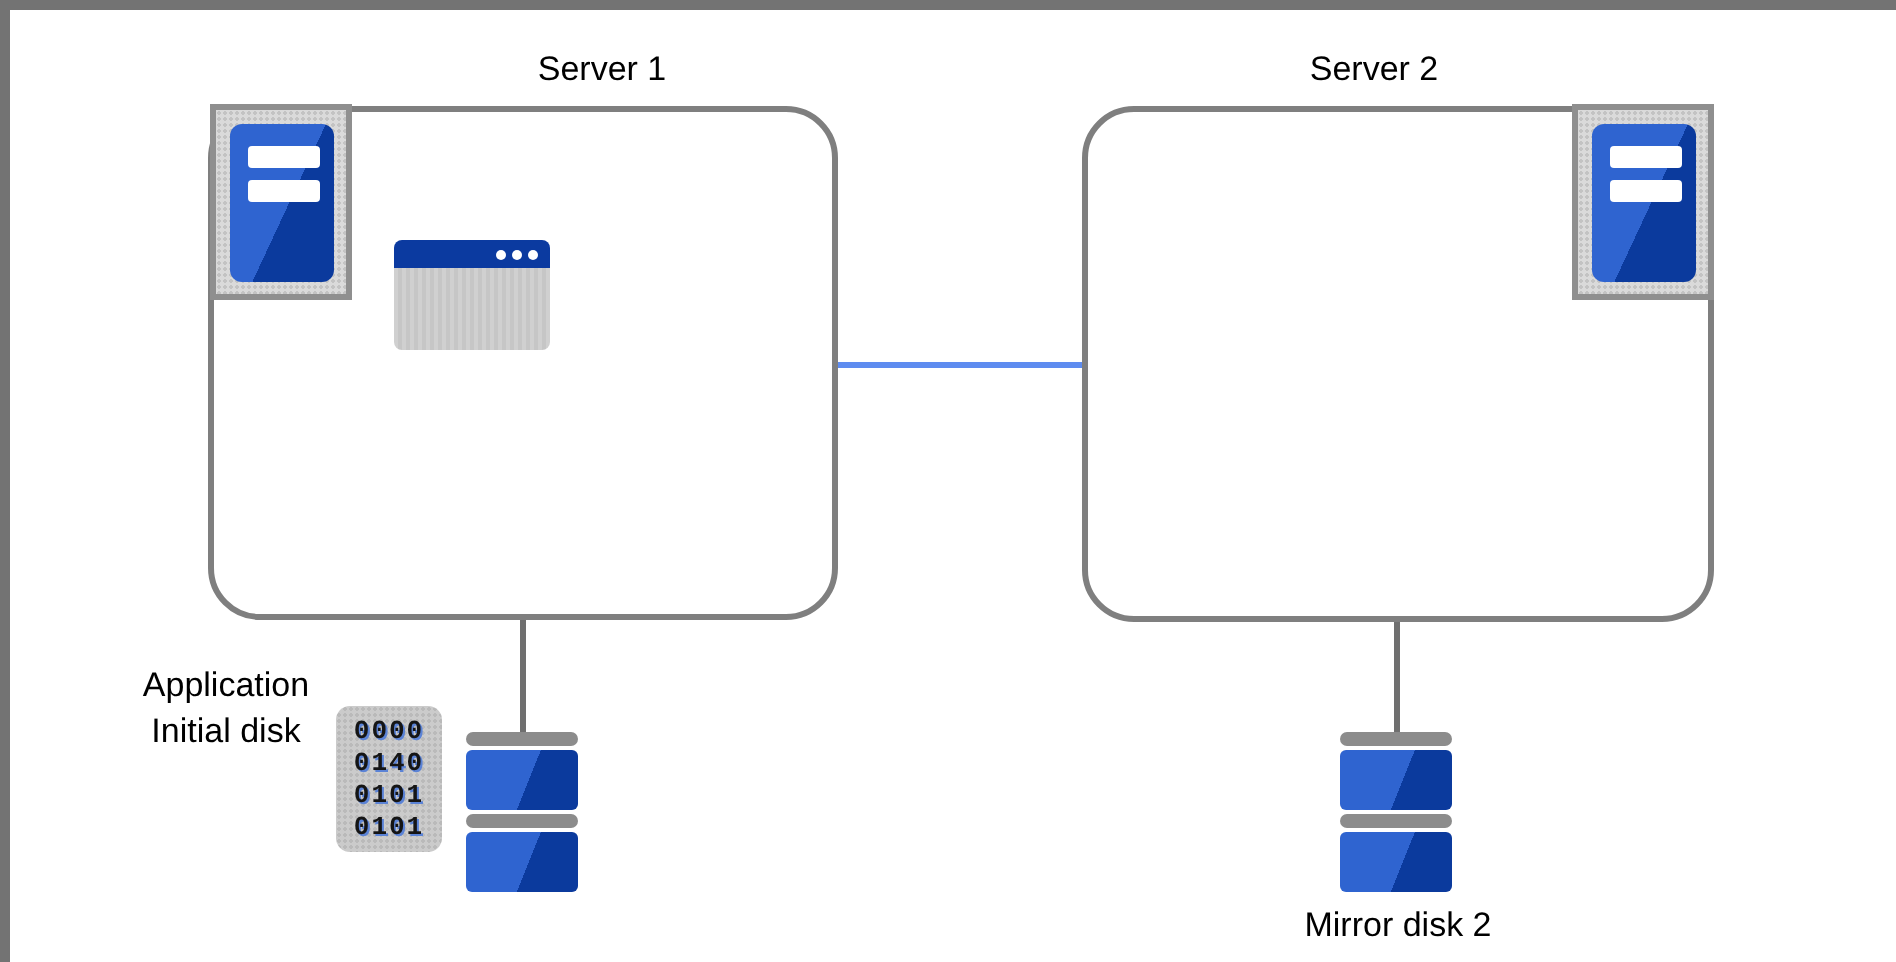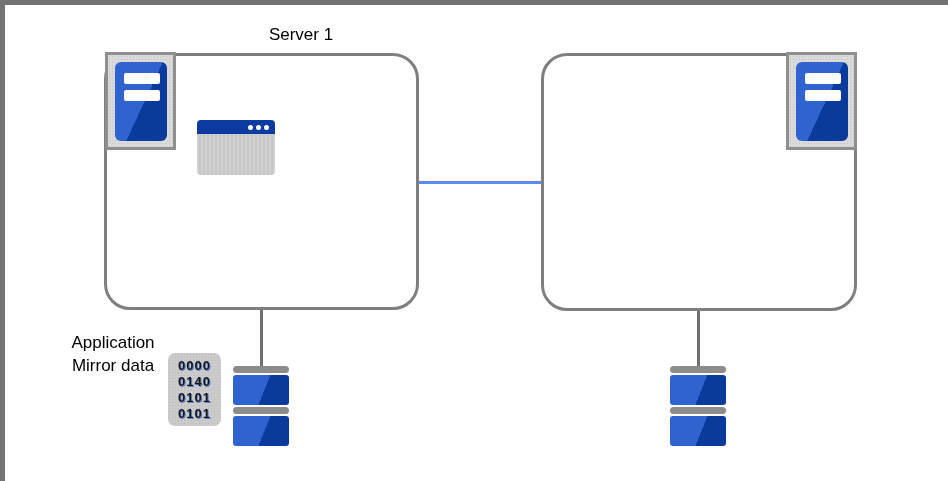--- a/index.html
+++ b/index.html
@@ -67,21 +67,21 @@
   }
   .app-label { left:281px; top:137px; }
 
   
   .binary-panel {
     position:absolute; left:163px; top:348px; width:53px; height:73px;
     box-sizing:border-box; border-radius:7px;
     background-color:#cbcbcb;
     background-image:radial-gradient(#bababa 0.8px, rgba(0,0,0,0) 0.8px);
     background-size:3px 3px;
-    font-family:Liberation Sans, sans-serif; font-weight:bold;
+    font-family:Liberation Mono, monospace; font-weight:bold;
     font-size:13px; line-height:16px; letter-spacing:1px;
     text-align:center; padding-top:5px; color:#151515;
     text-shadow:1px 1px 0 #5b83d6;
     z-index:2;
   }
   .initial-data-label {
     position:absolute; left:40px; top:326px; width:136px;
     font-size:17px; line-height:23px; text-align:center;
   }
 
@@ -96,20 +96,21 @@
   }
   .disk1-label { left:177px; top:448px; width:160px; }
   .disk2-label { left:614px; top:448px; width:160px; }
 </style>
 </head>
 <body>
 
 <div class="canvas">
 
   <div class="label centered server1-label">Server 1</div>
+  <div class="label centered server2-label">Server 2</div>
 
   <div class="hline"></div>
   <div class="vline v1"></div>
   <div class="vline v2"></div>
 
   <div class="server-box server1-box"></div>
   <div class="server-box server2-box"></div>
 
   <div class="icon-frame f1">
     <div class="tower">
@@ -131,21 +132,21 @@
         <span class="dot"></span>
         <span class="dot"></span>
       </div>
     </div>
     <div class="app-body"></div>
   </div>
   <div class="label app-label">Application</div>
 
   <div class="initial-data-label">
     <div>Application</div>
-    <div>Mirror data</div>
+    <div>Initial disk</div>
   </div>
   <div class="binary-panel">
     <div>0000</div>
     <div>0140</div>
     <div>0101</div>
     <div>0101</div>
   </div>
 
   <div class="disk d1">
     <div class="cap"></div>
@@ -153,14 +154,15 @@
     <div class="cap"></div>
     <div class="platter"></div>
   </div>
   <div class="disk d2">
     <div class="cap"></div>
     <div class="platter"></div>
     <div class="cap"></div>
     <div class="platter"></div>
   </div>
 
+  <div class="label centered disk2-label">Mirror disk 2</div>
 
 </div>
 
 </body></html>

